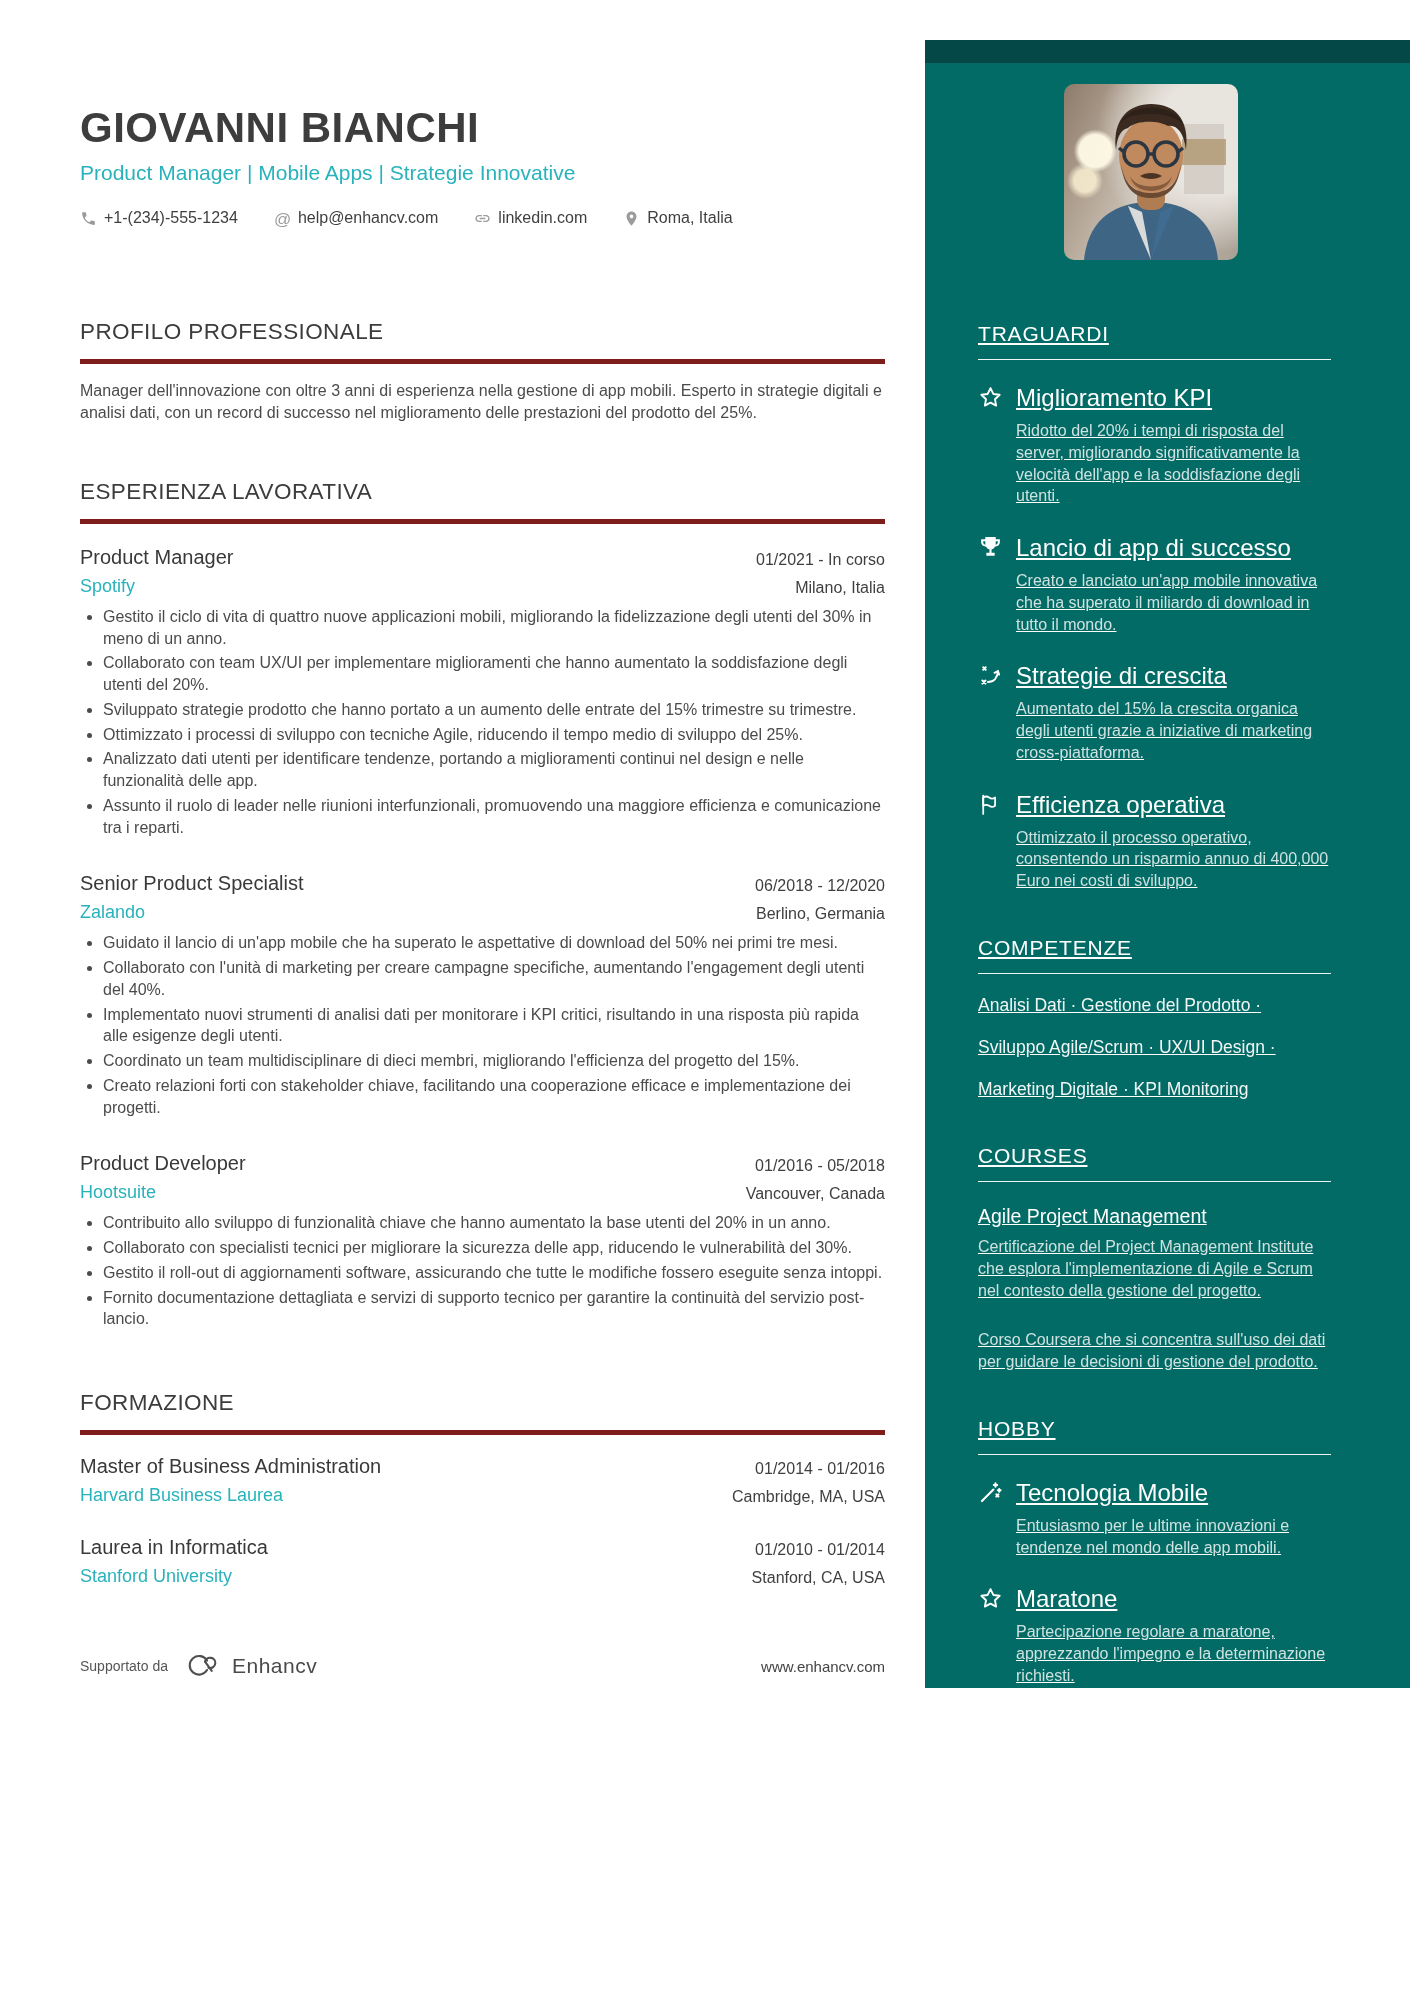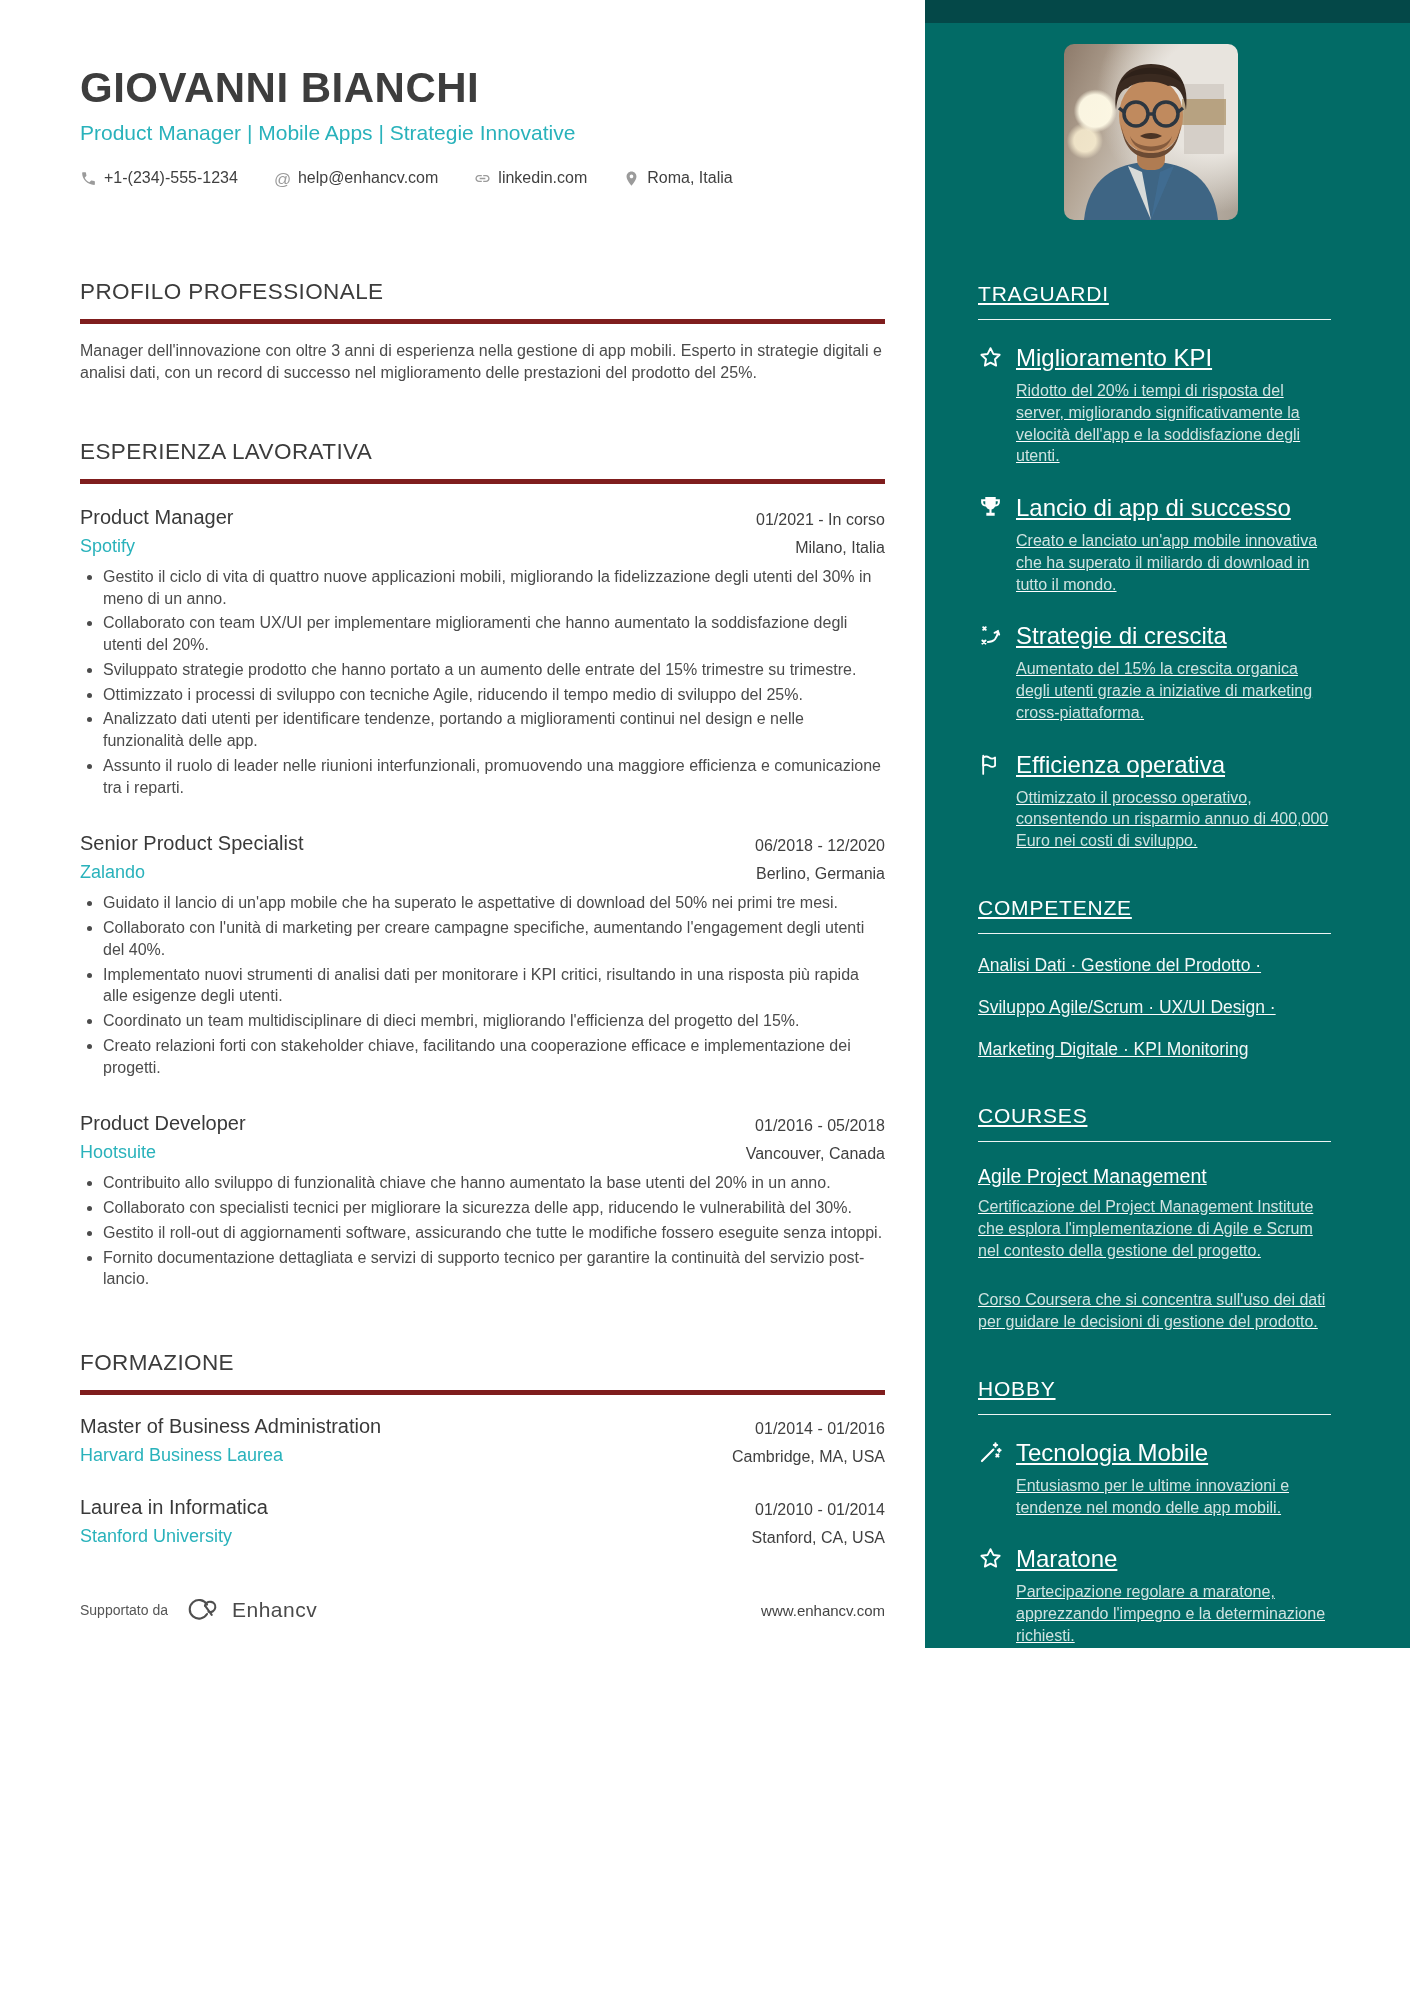--- a/index.html
+++ b/index.html
@@ -1,18 +1,18 @@
 <!DOCTYPE html>
 <html><head>
 <meta charset="utf-8">
 <style>
   * { margin:0; padding:0; box-sizing:border-box; }
   html,body { width:1410px; }
   body { font-family:"Liberation Sans","DejaVu Sans",sans-serif; background:#fff; }
-  .page { display:flex; width:1410px; height:1648px; overflow:hidden; }
+  .page { display:flex; width:1410px; height:1648px; overflow:hidden;margin-top:40px; }
 
   
   .left { width:925px; padding:64px 40px 0 80px; position:relative; background:#fff; }
   .name { font-size:42px; font-weight:700; color:#3d3d3d; letter-spacing:.5px; }
   .subtitle { font-size:21px; color:#29b2bb; margin-top:9px; }
   .contact-row { display:flex; align-items:center; gap:36px; margin-top:24px; }
   .contact { display:flex; align-items:center; gap:7px; font-size:16px; color:#3f3f3f; }
   .cicon { width:17px; height:17px; color:#9b9b9b; flex:0 0 auto; }
   .cicon svg { width:100%; height:100%; display:block; }
   .at-glyph { font-size:17px; color:#9b9b9b; font-weight:500; }
@@ -30,21 +30,21 @@
   .company-row { margin-top:7px; }
   .company { font-size:18px; color:#29b2bb; }
   .job-loc { font-size:16px; color:#3f3f3f; white-space:nowrap; }
   ul.bullets { margin-top:9px; padding-left:23px; }
   ul.bullets li { font-size:16px; color:#4b4b4b; line-height:1.36; margin-bottom:3px; }
 
   .edu { margin-top:20px; margin-bottom:30px; }
   .degree { font-size:20px; color:#393939; }
   .school { font-size:18px; color:#29b2bb; }
 
-  .footer { position:absolute; left:80px; right:40px; bottom:26px; display:flex; align-items:center; }
+  .footer { position:absolute; left:80px; right:40px; bottom:10px; display:flex; align-items:center; }
   .powered { font-size:14px; color:#555; }
   .logo { width:42px; height:24px; margin:0 8px 0 14px; }
   .brand { font-size:21px; color:#4a4a4a; letter-spacing:.5px; }
   .site { margin-left:auto; font-size:15px; color:#444; }
 
   
   .sidebar { width:485px; background:#026b66; padding:0 79px 0 53px; position:relative; color:#fff; }
   .band { position:absolute; top:0; left:0; right:0; height:23px; background:#044848; }
   .photo { width:174px; height:176px; border-radius:10px; margin:44px 0 0 86px; position:relative;
            overflow:hidden;

